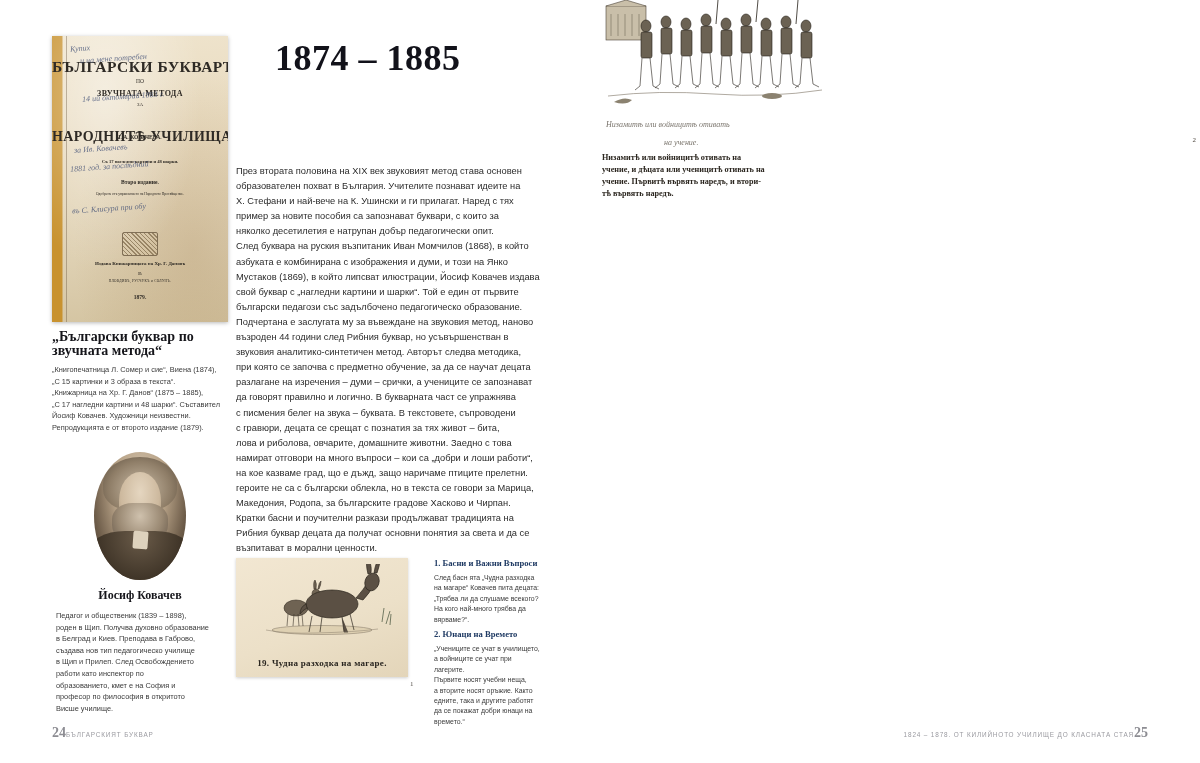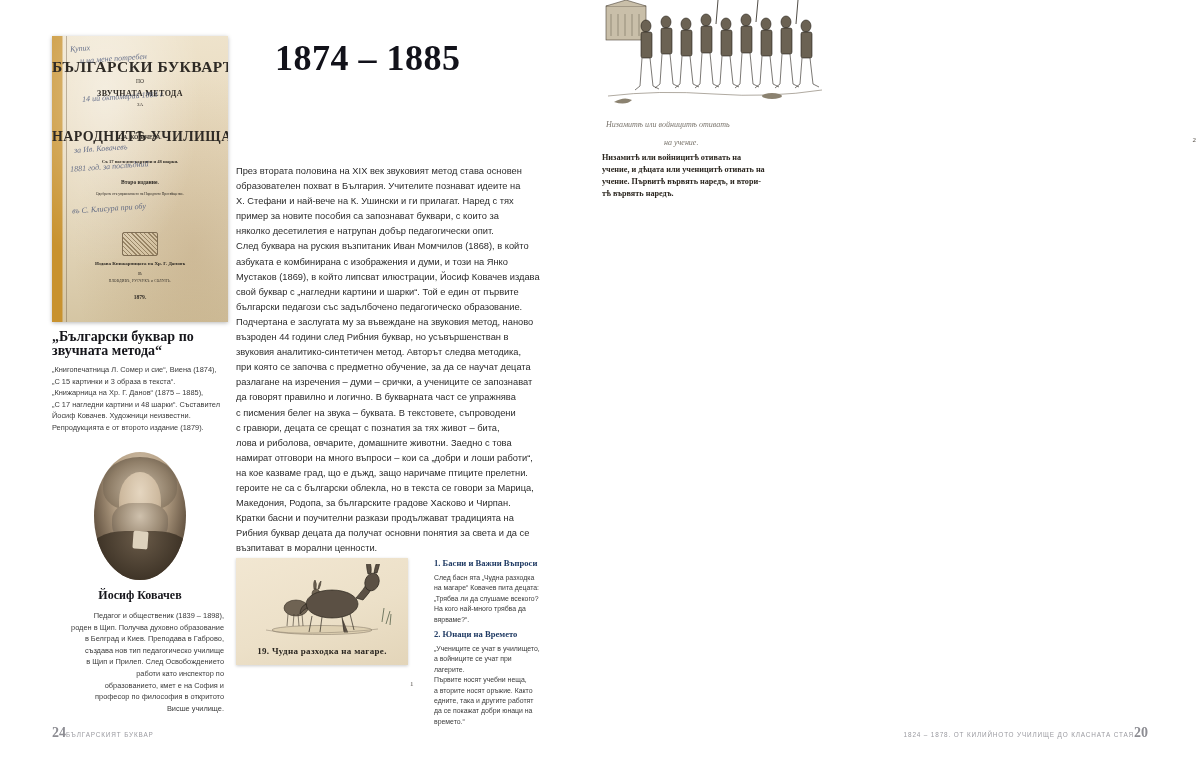--- a/index.html
+++ b/index.html
@@ -116,39 +116,39 @@
     border-radius:36% 36% 0 0;
   }
   .portrait .collar{
     position:absolute;left:42%;top:62%;width:16%;height:14%;
     background:#ded2bd;transform:rotate(4deg);border-radius:2px;
   }
   .name-head{
     position:absolute;left:52px;top:588px;width:176px;text-align:center;
     font-family:"Liberation Serif", serif;font-size:12px;font-weight:bold;color:#15151a;
   }
-  .bio{position:absolute;left:56px;top:610px;width:168px;text-align:right;}
+  .bio{position:absolute;left:56px;top:610px;width:168px;text-align:left;}
 
   
   .article{position:absolute;left:244px;top:40px;width:300px;margin-left:31px;}
   .title-year{
     font-family:"Liberation Serif", serif;
     font-size:36px;font-weight:bold;letter-spacing:.5px;color:#12121a;
     line-height:1;margin:0;
   }
   .subtitle{
     font-family:"Liberation Serif", serif;
     font-size:16.5px;font-weight:bold;line-height:21px;color:#1f3a63;
     margin:11px 0 0 0;
   }
   .article-body{position:absolute;left:236px;top:164px;width:304px;}
 
   
   .donkey-fig{
-    position:absolute;left:236px;top:558px;width:172px;height:107px;
+    position:absolute;left:236px;top:558px;width:172px;height:119px;
     background:linear-gradient(160deg,#f2e7d2 0%,#ece0c8 55%,#e3d5b9 100%);
     box-shadow:0 1px 3px rgba(0,0,0,.2);overflow:hidden;
   }
   .donkey-fig .scene{position:absolute;left:0;right:0;top:6px;height:74px;}
   .donkey-cap{
     position:absolute;left:0;right:0;bottom:9px;text-align:center;
     font-family:"Liberation Serif", serif;font-size:9px;font-weight:bold;
     color:#2a2620;letter-spacing:.3px;
   }
   .fig-num{
@@ -431,17 +431,17 @@
       <div class="s-para" style="left:2px;top:152px;width:222px;">
         <p>Низамитѣ  или  войницитѣ  отивать  на</p>
         <p>учение, и дѣцата или ученицитѣ отивать на</p>
         <p>учение. Първитѣ вървять наредъ, и втори-</p>
         <p>тѣ вървять наредъ.</p>
       </div>
     </div>
 
     <div class="footer footer-right">
       <span class="f-txt">1824 – 1878. От килийното училище до класната стая</span>
-      <span class="f-num">20</span>
+      <span class="f-num">25</span>
     </div>
   </div>
 
 </div>
 
 </body></html>

